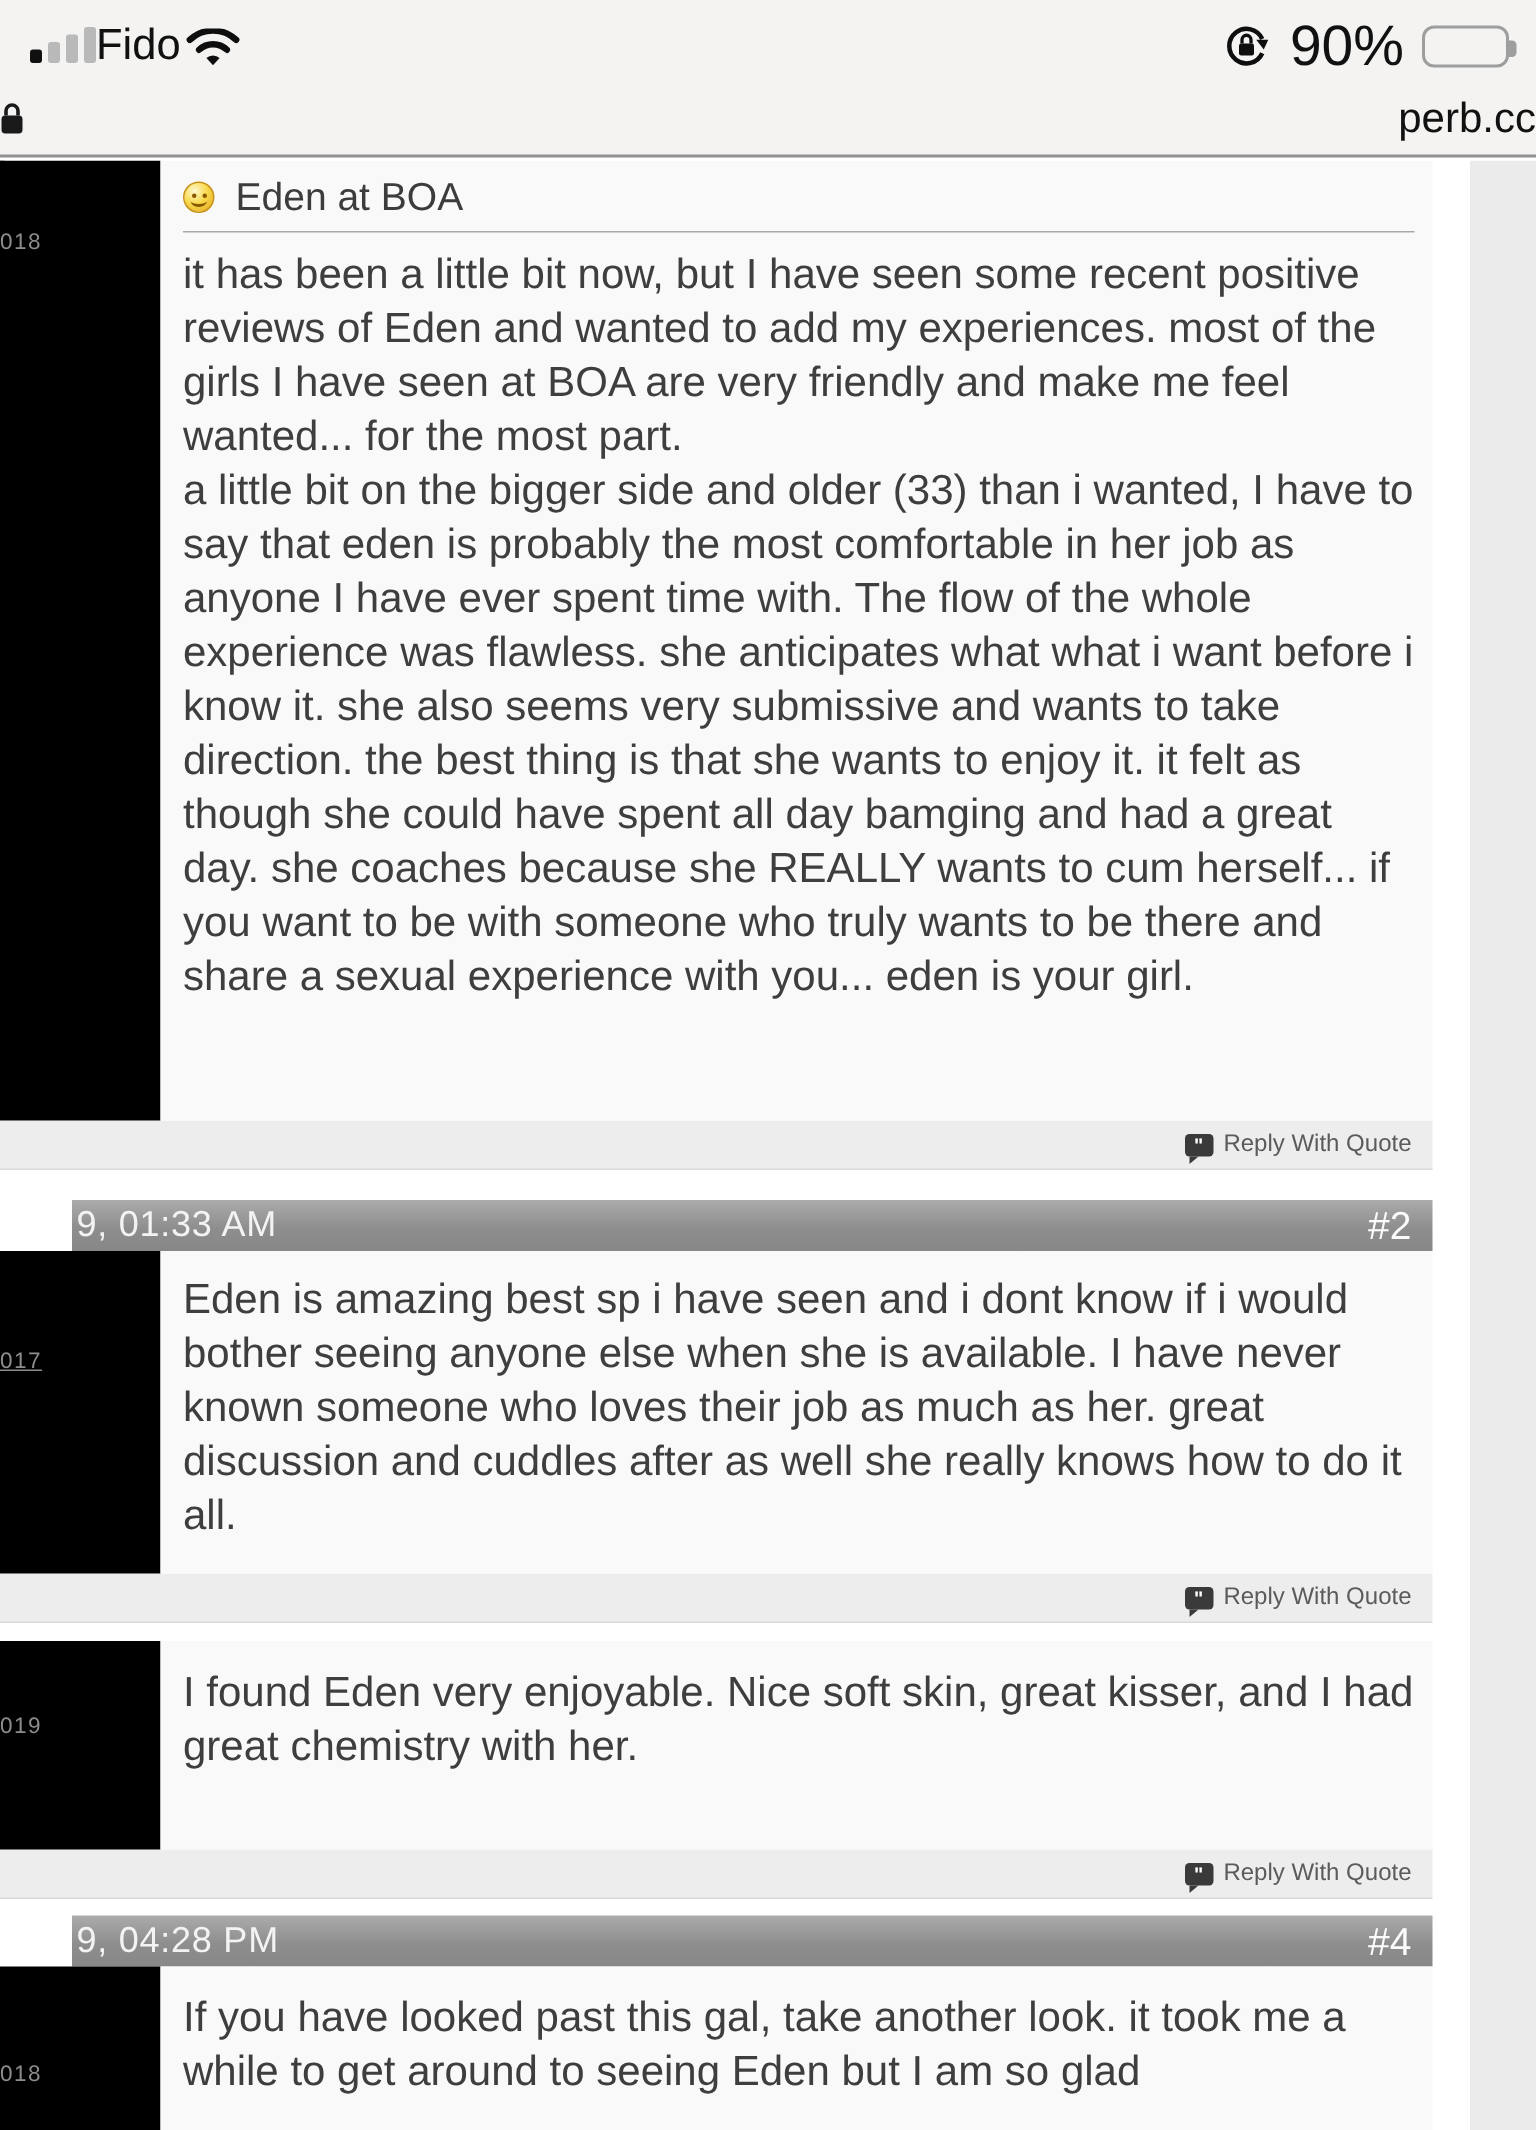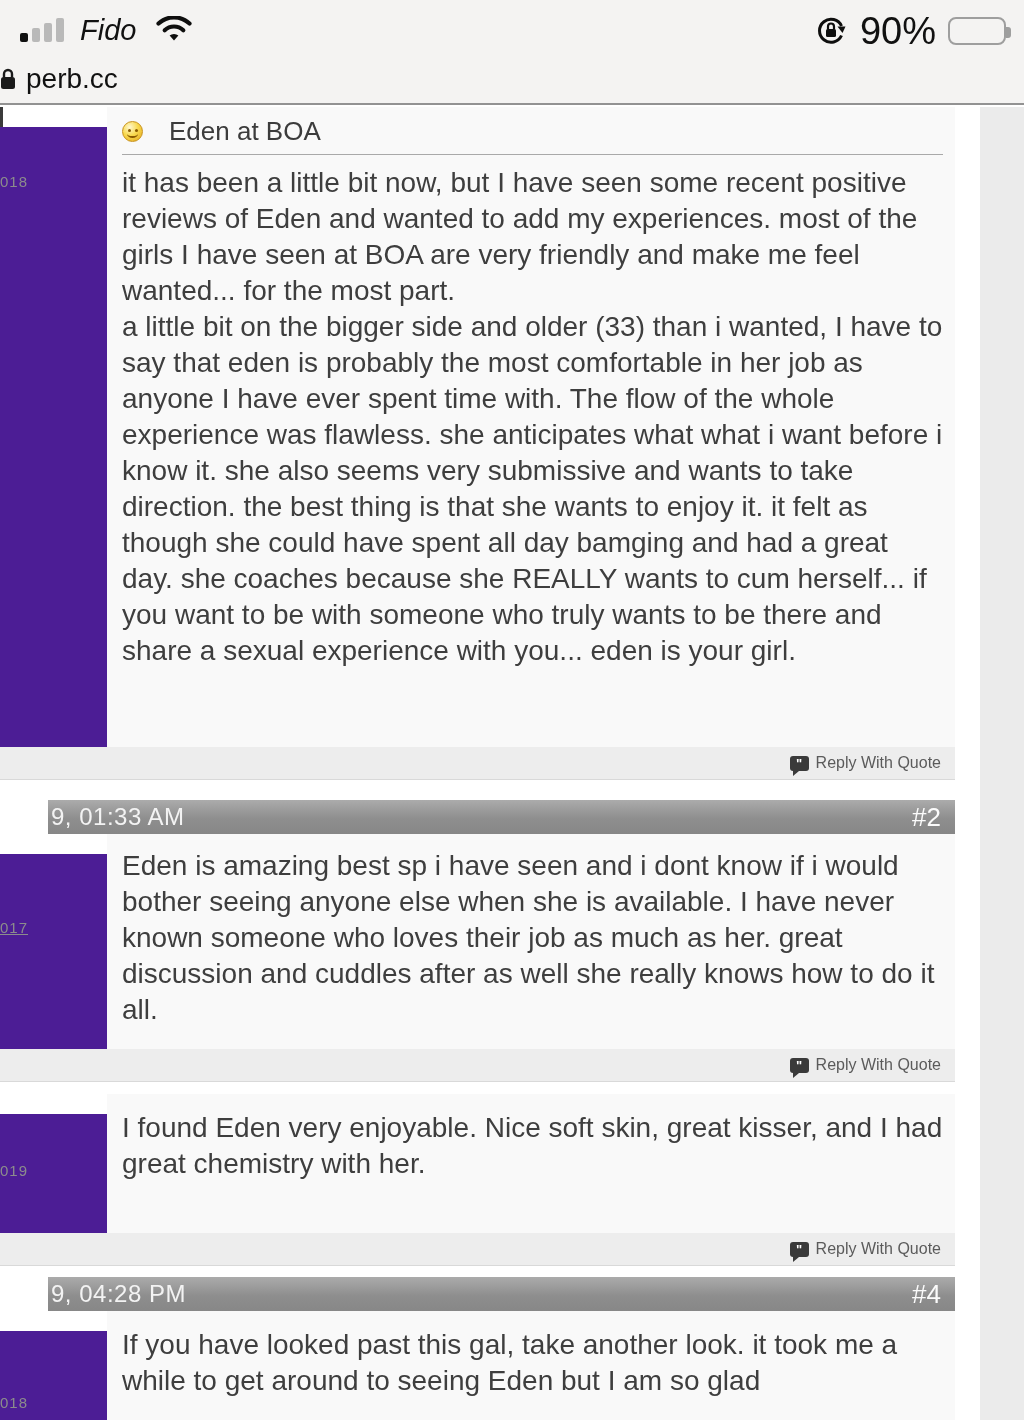--- a/index.html
+++ b/index.html
@@ -4,56 +4,56 @@
 <style>
   * { margin:0; padding:0; box-sizing:border-box; }
   html,body { background:#ffffff; }
   body { font-family:"Liberation Sans", sans-serif; }
   .screen { position:relative; width:1024px; height:1420px; overflow:hidden; background:#ffffff; margin:0 auto; }
 
   
   .topbar { position:absolute; top:0; left:0; width:1024px; height:105px;
             background:#f4f3f2; border-bottom:2px solid #929292; }
   .statusbar { position:relative; height:54px; display:flex; align-items:center; justify-content:space-between; padding:8px 18px 0 20px; }
-  .sb-left { display:flex; gap:16px;font-style:italic; }
+  .sb-left { display:flex; align-items:flex-end; gap:0; }
   .signal { display:flex; align-items:flex-end; gap:4px; padding-bottom:5px; }
   .signal i { display:block; width:8px; border-radius:2px; background:#b9b9b9; }
   .signal i.s1 { height:9px;  background:#101010; }
   .signal i.s2 { height:14px; }
   .signal i.s3 { height:19px; }
   .signal i.s4 { height:24px; }
   .carrier { font-size:29px; color:#111; line-height:1; padding-bottom:2px; }
   .wifi { margin-left:4px; margin-bottom:1px; }
   .sb-time { position:absolute; left:0; right:0; top:12px; text-align:center; font-size:31px; font-weight:bold; color:#0c0c0c; }
   .sb-right { display:flex; align-items:center; gap:12px; }
   .batt-label { font-size:38px; color:#111; }
   .battery { position:relative; width:58px; height:28px; border:2px solid #9e9e9e; border-radius:8px; padding:3px; }
   .battery .fill { height:100%; width:88%; background:#111; border-radius:3px; }
   .battery .nub { position:absolute; right:-7px; top:8px; width:5px; height:11px; background:#9e9e9e; border-radius:0 3px 3px 0; }
 
-  .urlbar { position:relative; height:49px; display:flex; align-items:center; justify-content:flex-start; gap:10px; cursor:pointer; }
+  .urlbar { position:relative; height:49px; display:flex; align-items:center; justify-content:space-between; gap:10px; cursor:pointer; }
   .url-domain { font-size:28px; color:#111; }
 
   
   .page { position:absolute; top:107px; left:0; width:1024px; height:1313px; background:#ffffff; overflow:hidden; }
   .right-strip { position:absolute; top:0; right:0; width:44px; height:100%; background:#ebebeb; }
   .edge-fragment { position:absolute; top:0; left:0; width:3px; height:31px; background:#3b3b3b; }
   .thread { position:absolute; top:0; left:0; width:955px; display:flex; flex-direction:column; }
 
   .post-header { height:34px; background:linear-gradient(180deg,#ababab 0%,#8e8e8e 55%,#878787 100%);
                  display:flex; align-items:center; justify-content:space-between; padding:0 14px 0 3px;margin-left:48px; }
   .post-header .ts { color:#f3f3f3; font-size:24px; letter-spacing:0.5px; }
   .post-header .num { color:#fbfbfb; font-size:26px; }
 
   .post-body { display:flex; }
-  .author-col { width:107px; background:#4c1d95; flex:none;margin-top:20px; }
+  .author-col { width:107px; background:#000000; flex:none; }
   .author-frag { display:block; font-size:15px; color:#8c8c8c; letter-spacing:1px; }
   .content-col { flex:1; background:#f9f9f9; padding:0 12px 10px 15px; }
 
-  .title-row { display:flex; align-items:center; gap:26px; padding-top:9px; }
+  .title-row { display:flex; align-items:center; gap:14px; padding-top:9px; }
   .post-title { font-size:26px; font-weight:normal; color:#3c3c3c; }
   .smiley { position:relative; width:21px; height:21px; border-radius:50%;
             background:radial-gradient(circle at 35% 28%, #fff8cf 0%, #f8d94e 45%, #e5ab22 95%);
             border:1px solid #c8921a; flex:none; }
   .smiley::before { content:""; position:absolute; left:5px; top:7px; width:3px; height:3px;
                     background:#8a5a00; border-radius:50%; box-shadow:7px 0 0 #8a5a00; }
   .smiley::after { content:""; position:absolute; left:4px; top:8px; width:11px; height:6px;
                    border-bottom:2px solid #8a5a00; border-radius:50%; }
   .title-rule { border:none; border-top:1px solid #a9a9a9; margin:7px 0 10px 0; }
 

